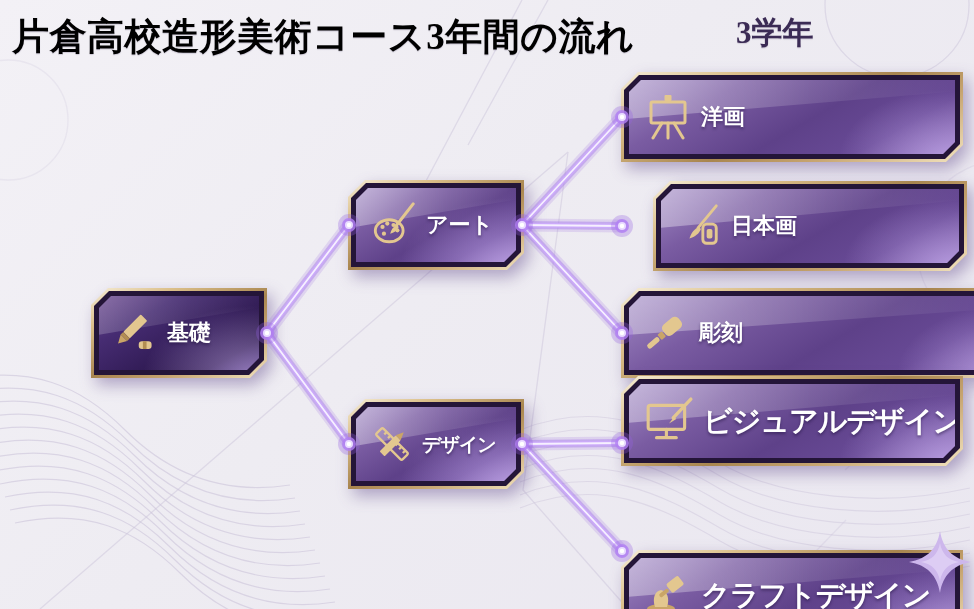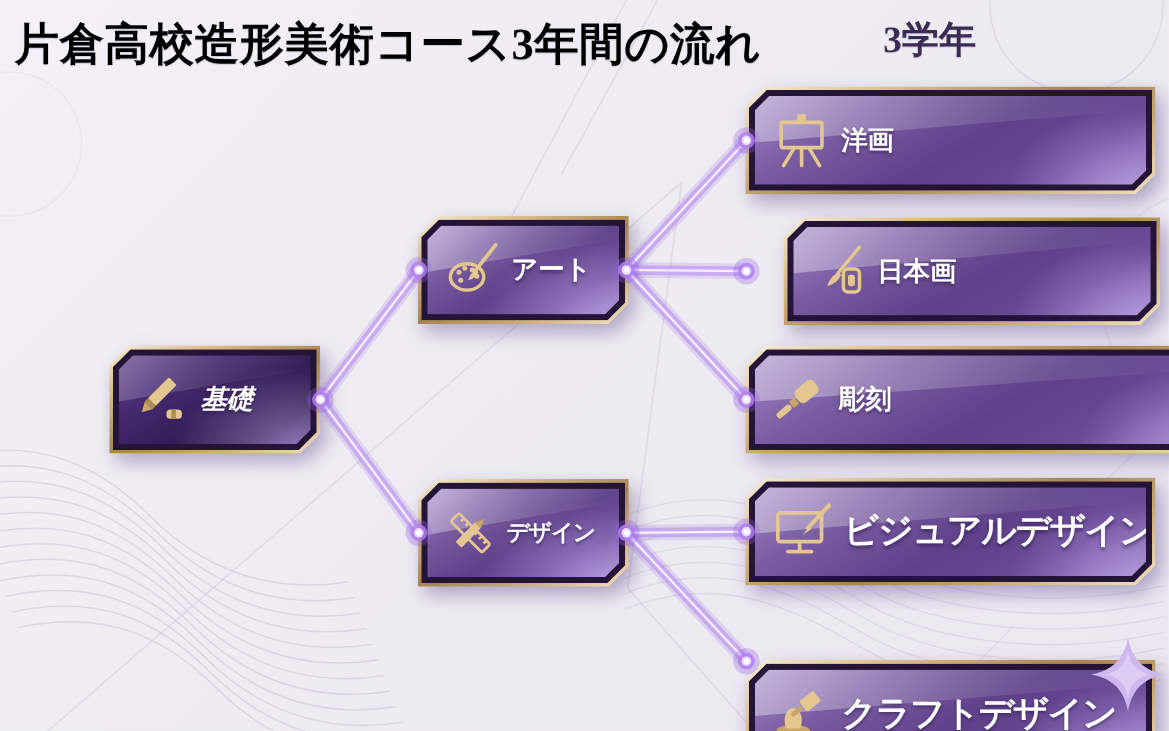--- a/index.html
+++ b/index.html
@@ -70,27 +70,27 @@
 
   .label{
     position:relative;z-index:1;color:#ffffff;font-weight:bold;font-size:22px;
     line-height:1;white-space:nowrap;text-shadow:0 2px 3px rgba(25,12,50,.45);
   }
   .label--design{font-size:19px;letter-spacing:-1px;}
   .label--sm{font-size:29px;letter-spacing:-1px;}
   .icon{position:relative;z-index:1;flex:0 0 auto;margin-right:9px;display:flex;align-items:center;}
 
   
-  #box-kiso   {left:91px; top:288px;width:176px;height:90px;font-style:italic;}
+  #box-kiso   {left:91px; top:288px;width:176px;height:90px;}
   #box-art    {left:348px;top:180px;width:176px;height:90px;}
   #box-design {left:348px;top:399px;width:176px;height:90px;}
   #box-yoga   {left:621px;top:72px; width:342px;height:90px;}
   #box-nihonga{left:621px;top:181px;width:314px;height:90px;margin-left:32px;}
   #box-chokoku{left:621px;top:288px;width:400px;height:90px;}
-  #box-visual {left:621px;top:398px;width:342px;height:90px;}
+  #box-visual {left:621px;top:376px;width:342px;height:90px;}
   #box-craft  {left:621px;top:506px;width:342px;height:90px;margin-top:44px;}
 
   
   #connector-layer{position:absolute;inset:0;z-index:5;pointer-events:none;}
 
   
   #sparkle{position:absolute;left:905px;top:527px;z-index:6;pointer-events:none;}
 </style>
 </head>
 <body>

